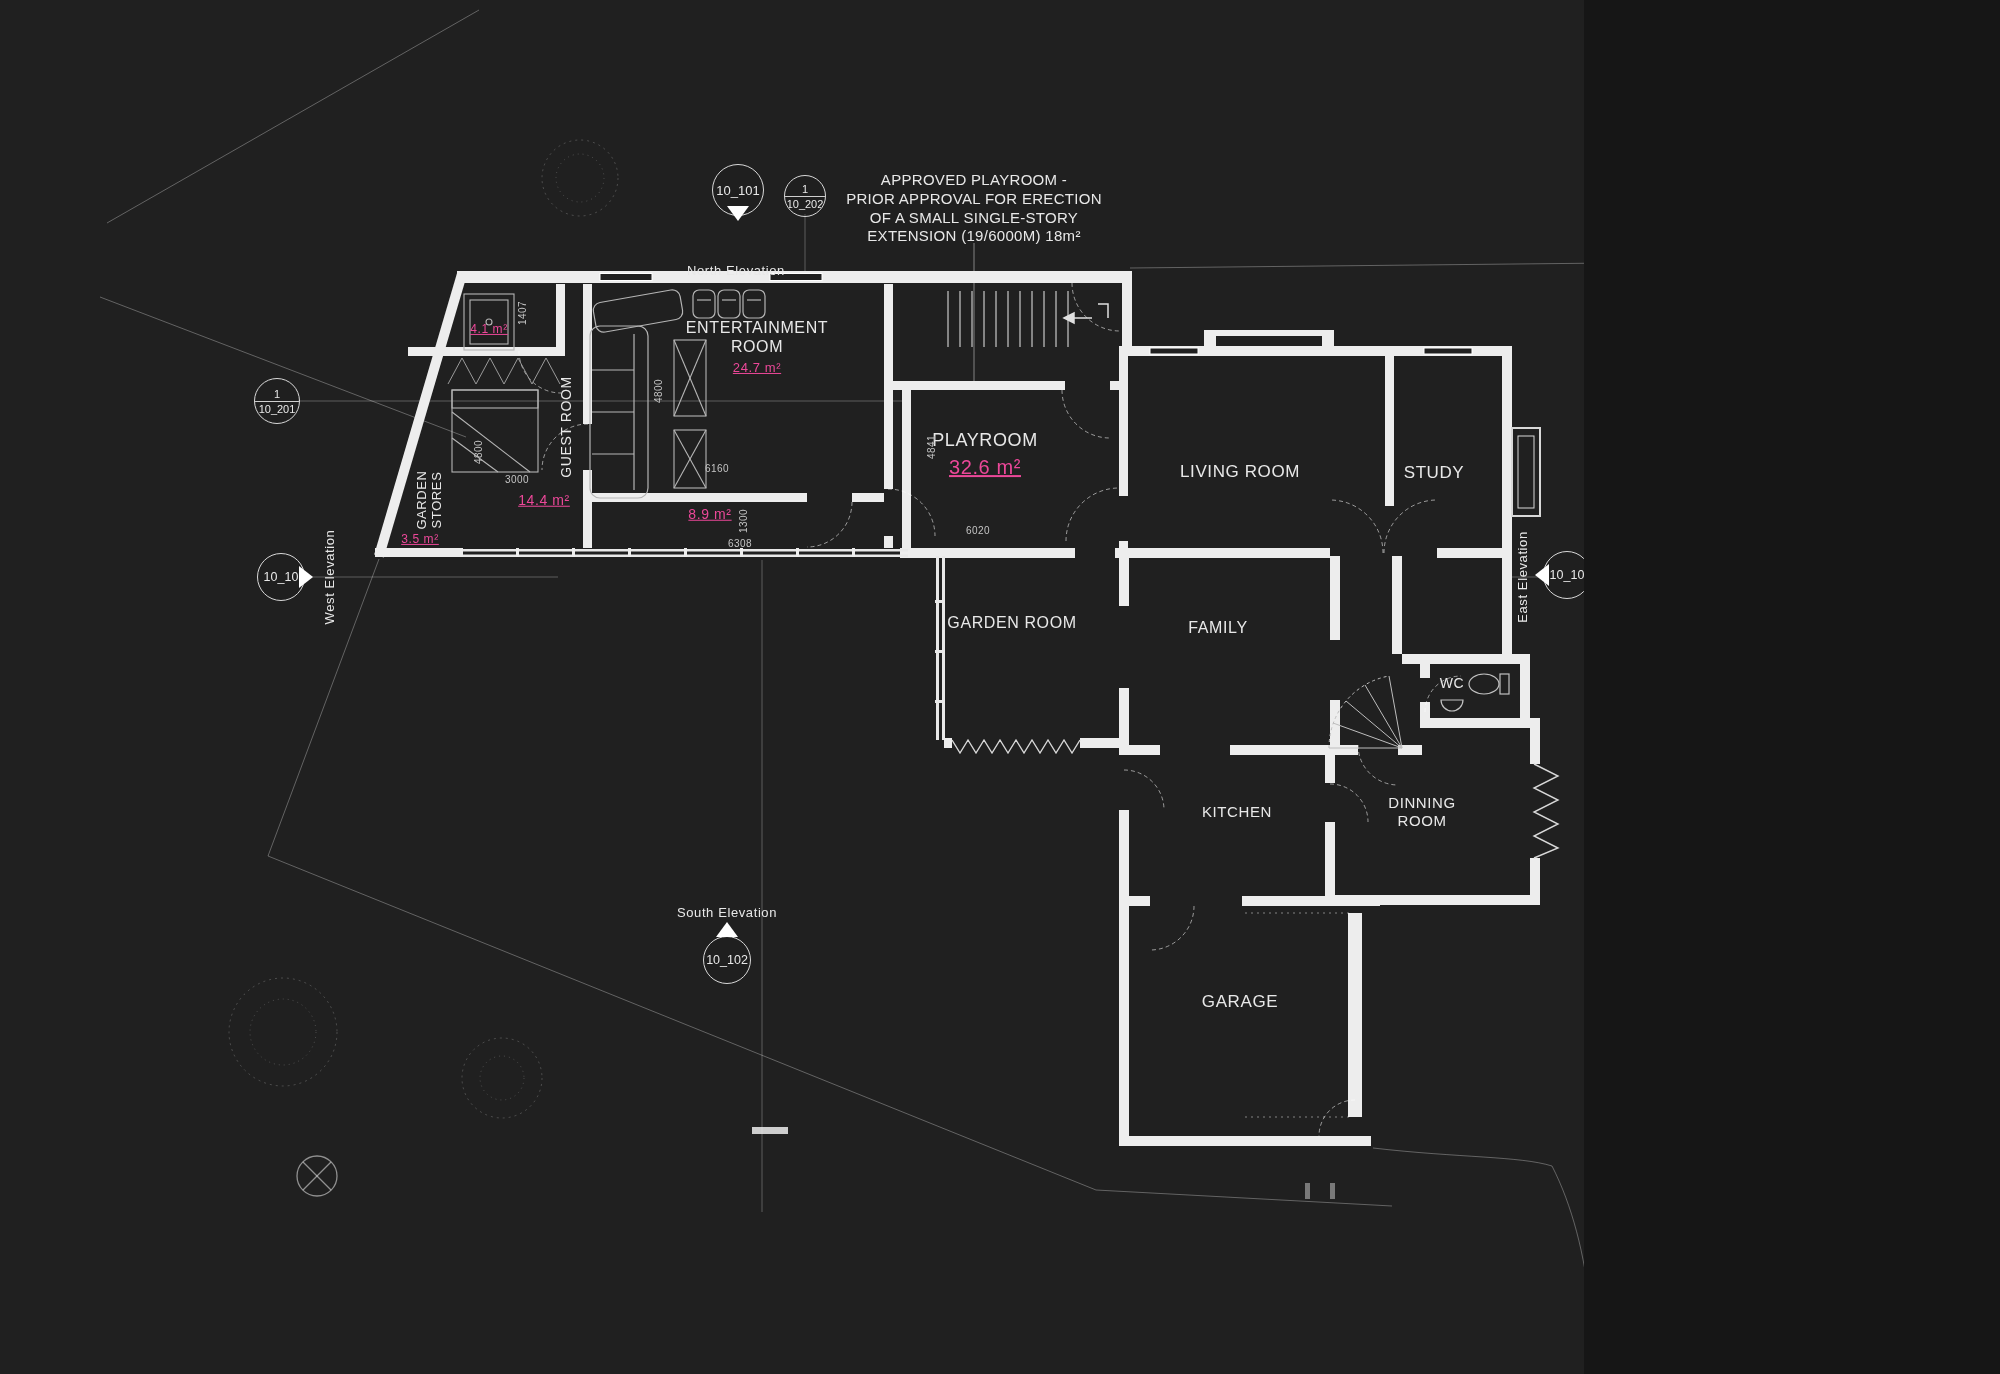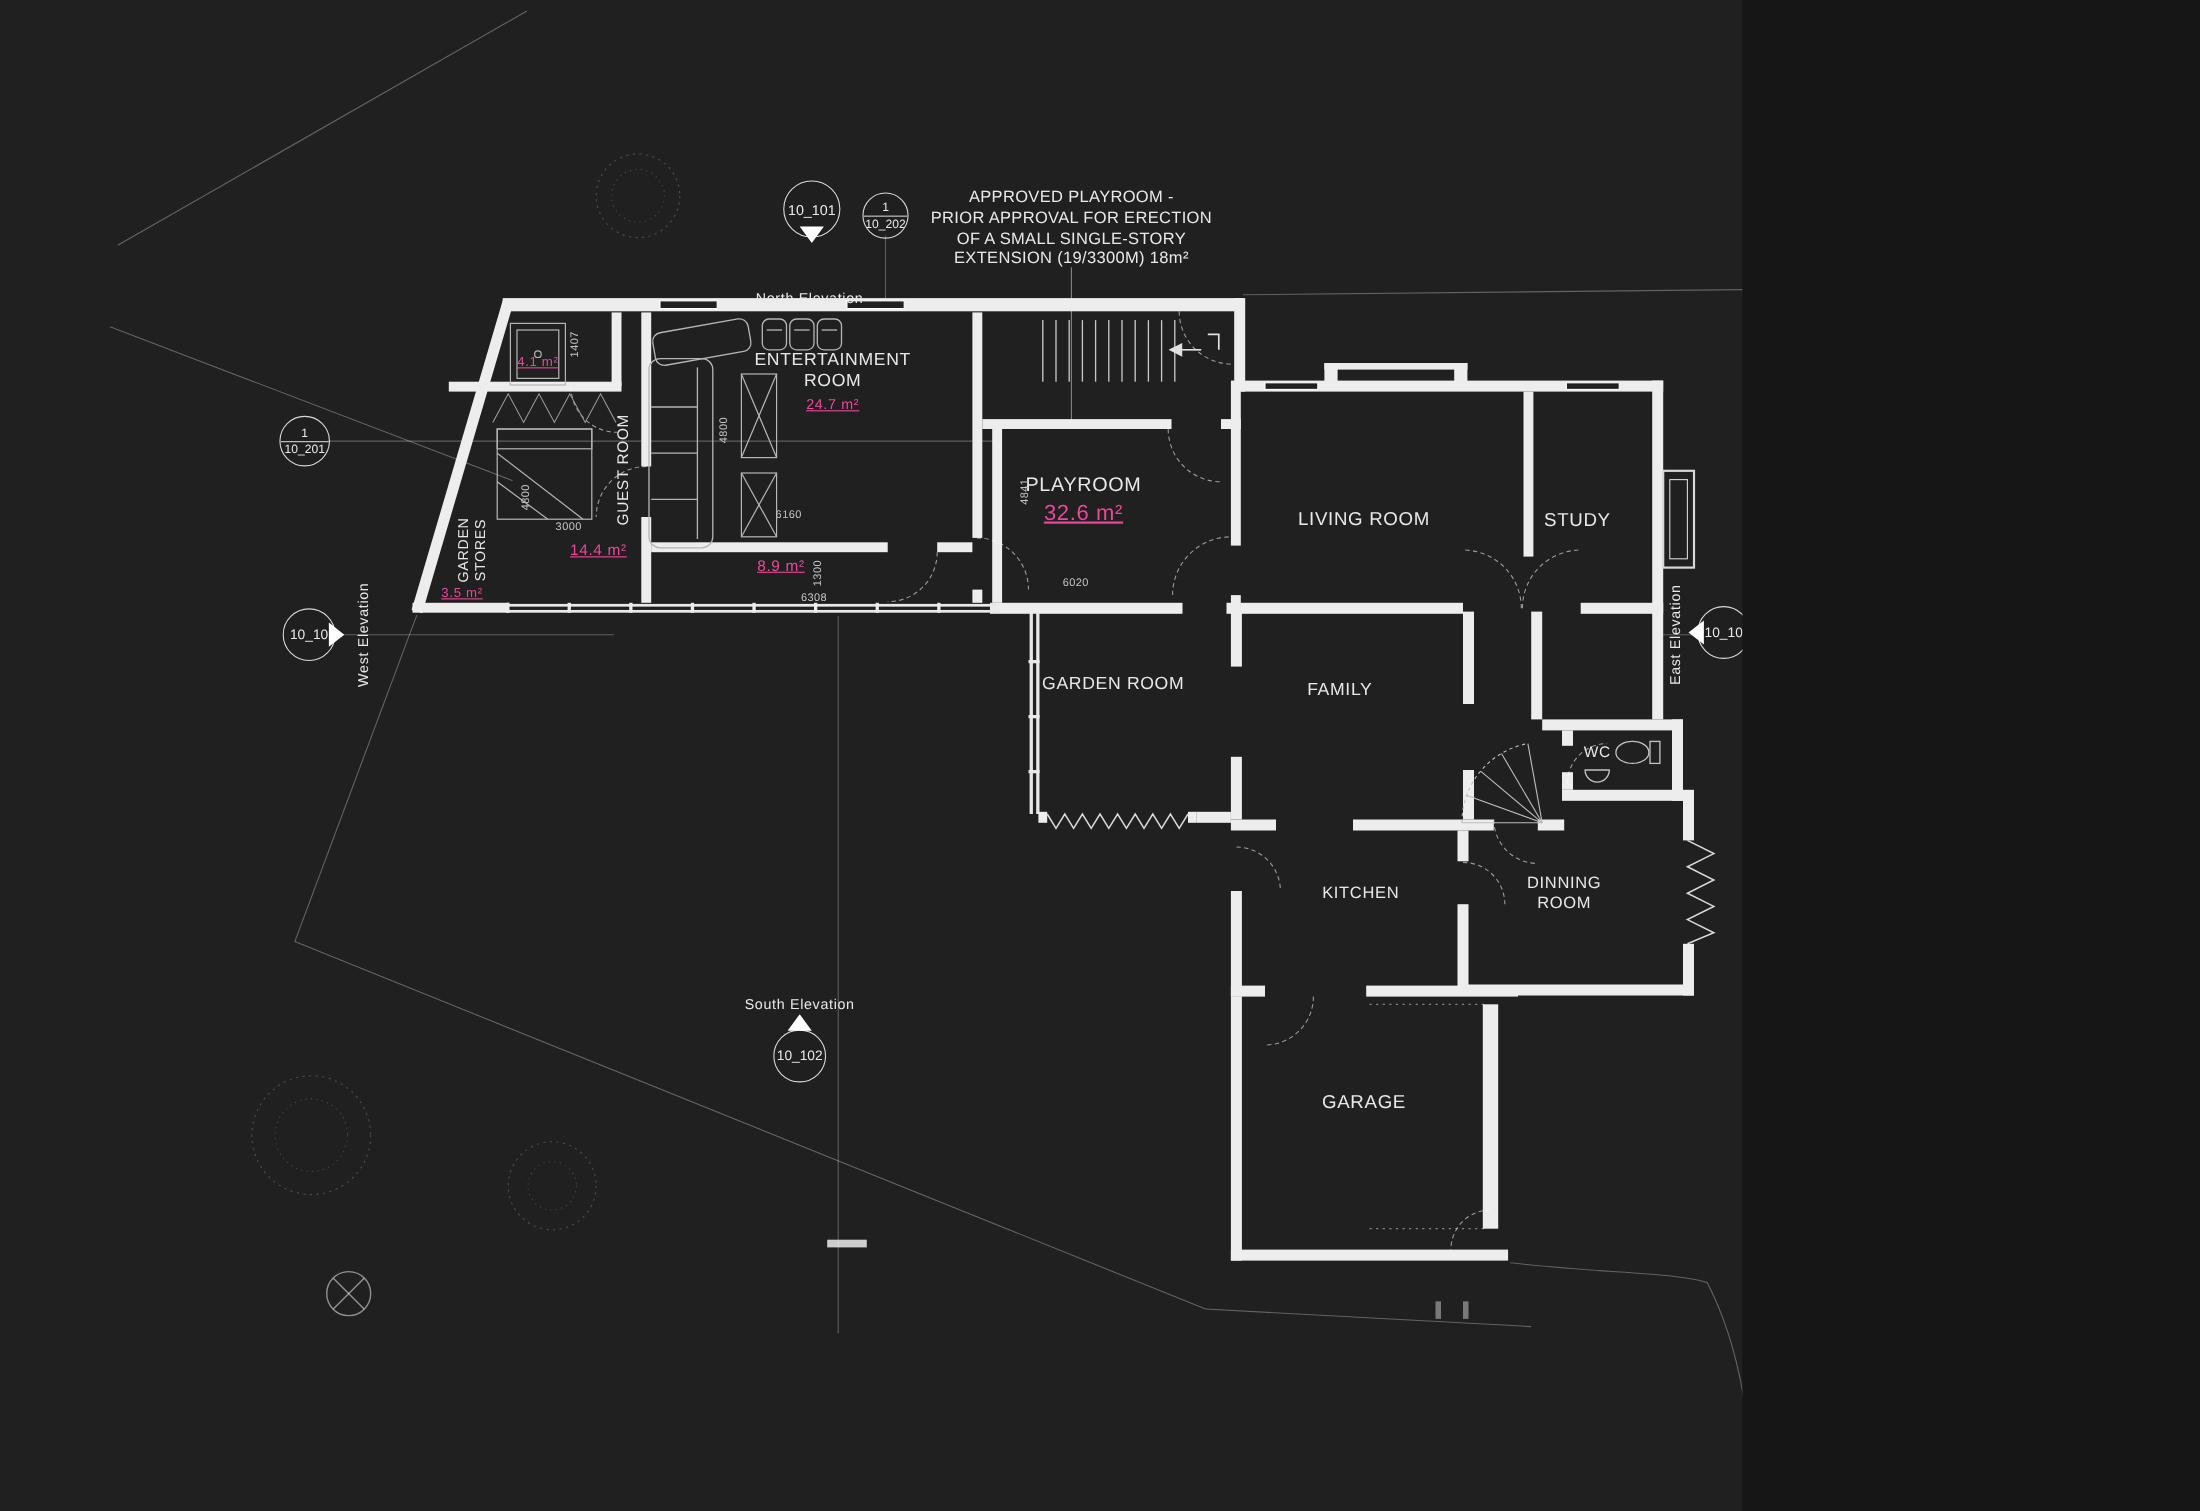--- a/index.html
+++ b/index.html
@@ -262,21 +262,21 @@
     <ellipse cx="1484" cy="684" rx="15" ry="10"></ellipse>
     <rect x="1500" y="674" width="9" height="20"></rect>
     <path d="M1441,700 A11,11 0 0 0 1463,700 Z"></path>
   </g>
 </svg>
 
 <div class="lbl note" style="left:974px;top:208px;">
   <div>APPROVED PLAYROOM -</div>
   <div>PRIOR APPROVAL FOR ERECTION</div>
   <div>OF A SMALL SINGLE-STORY</div>
-  <div>EXTENSION (19/3300M) 18m²</div>
+  <div>EXTENSION (19/6000M) 18m²</div>
 </div>
 
 <div class="circle big" style="left:738px;top:190px;width:52px;height:52px;font-size:13px;">
   <span>10_101</span>
 </div>
 <div class="tri" style="left:727px;top:206px;border-left:11px solid transparent;border-right:11px solid transparent;border-top:15px solid #fff;"></div>
 <div class="lbl" style="left:736px;top:230px;font-size:13px;margin-top:41px;">North Elevation</div>
 
 <div class="circle" style="left:805px;top:196px;width:42px;height:42px;">
   <span class="num">1</span>

